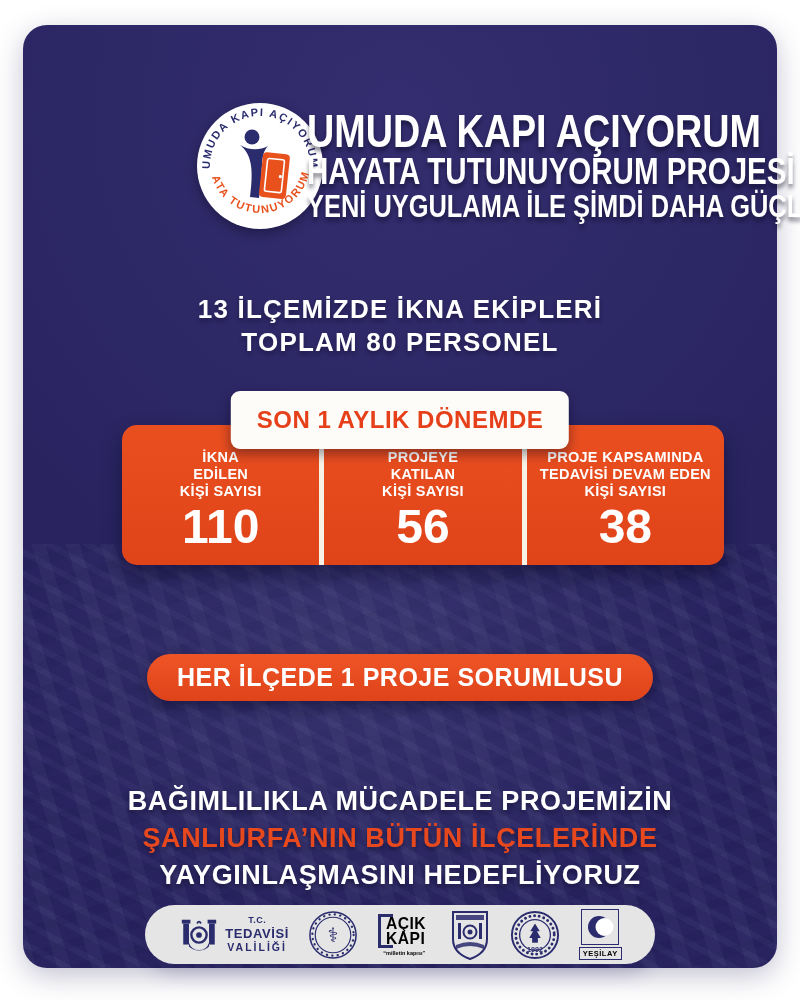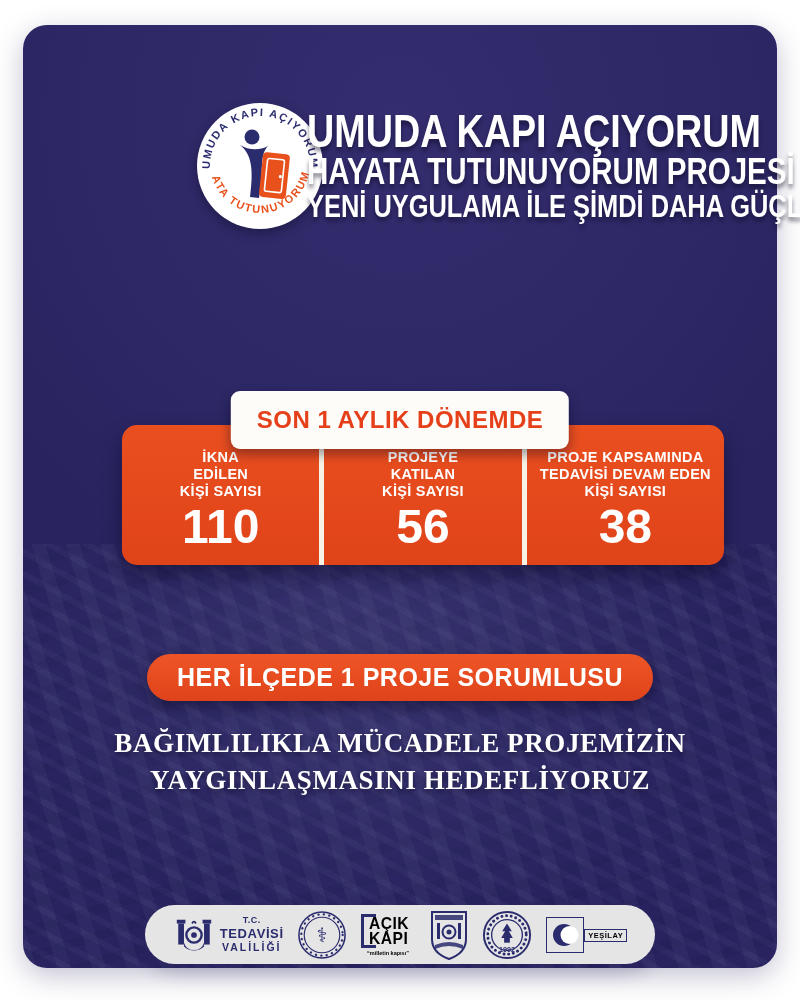--- a/index.html
+++ b/index.html
@@ -60,23 +60,23 @@
   .stat-divider{width:5px;background:#f6f2e6;margin:0;}
   
   .resp-badge{
     position:absolute;left:50%;top:629px;transform:translateX(-50%);
     background:linear-gradient(180deg,#ee5526,#df431a);
     color:#fff;font-weight:700;font-size:25px;letter-spacing:.5px;white-space:nowrap;
     padding:9px 30px;border-radius:26px;
     box-shadow:0 6px 14px rgba(5,5,30,.45);
   }
   
-  .goal{position:absolute;left:0;width:100%;top:700px;text-align:center;
+  .goal{position:absolute;left:0;width:100%;top:758px;text-align:center;
     font-weight:700;font-size:27px;line-height:37px;letter-spacing:.6px;
-    text-shadow:0 3px 4px rgba(10,8,30,.45);font-family:Liberation Serif, serif;}
+    text-shadow:0 3px 4px rgba(10,8,30,.45);}
   .goal .white{color:#ffffff;}
   .goal .orange{color:#e8481d;}
   
   .footer-pill{
     position:absolute;left:145px;top:905px;width:510px;height:59px;border-radius:37px;
     background:#e5e5e5;box-shadow:0 8px 18px rgba(41,36,92,.25);
     display:flex;align-items:center;justify-content:space-evenly;padding:0 14px;box-sizing:border-box;
     z-index:5;
   }
   .flogo{display:flex;align-items:center;gap:5px;color:#2b2c6e;}
@@ -84,21 +84,21 @@
   .valilik-tc{font-size:9px;font-weight:700;letter-spacing:.5px;}
   .valilik-main{font-size:13px;font-weight:700;letter-spacing:.6px;margin-top:2px;}
   .valilik-sub{font-size:10.5px;font-weight:700;letter-spacing:2px;margin-top:2px;}
   .acikkapi{display:flex;flex-direction:column;align-items:center;}
   .acikkapi-frame{border-left:3px solid #2b2c6e;position:relative;padding:2px 2px 2px 5px;}
   .acikkapi-frame::before,.acikkapi-frame::after{content:"";position:absolute;left:0;width:12px;height:3px;background:#2b2c6e;}
   .acikkapi-frame::before{top:0;} .acikkapi-frame::after{bottom:0;}
   .acikkapi-line{font-size:17px;font-weight:700;line-height:15px;letter-spacing:.5px;
     transform:scaleX(.92);transform-origin:left;}
   .acikkapi-tag{font-size:5.5px;font-weight:700;margin-top:2px;align-self:center;}
-  .yesilay{display:flex;flex-direction:row;align-items:center;}
+  .yesilay{display:flex;flex-direction:column;align-items:center;}
   .yesilay-box{width:36px;height:34px;border:1.5px solid #2b2c6e;display:flex;align-items:center;justify-content:center;}
   .yesilay-label{border:1px solid #2b2c6e;font-size:7.5px;font-weight:700;letter-spacing:.5px;
     padding:1px 3px;margin-top:2px;}
 </style>
 </head>
 <body>
 
 <div class="card">
   <div class="card-glow"></div>
   <div class="city-texture"></div>
@@ -126,20 +126,22 @@
     </g>
   </svg>
 
   <div class="title-block">
     <span class="title-line t1">UMUDA KAPI AÇIYORUM</span>
     <span class="title-line t2">HAYATA TUTUNUYORUM PROJESİ</span>
     <span class="title-line t3">YENİ UYGULAMA İLE ŞİMDİ DAHA GÜÇLÜ</span>
   </div>
 
   <div class="intro">
+    <div>13 İLÇEMİZDE İKNA EKİPLERİ</div>
+    <div>TOPLAM 80 PERSONEL</div>
   </div>
 
   <div class="period-badge">SON 1 AYLIK DÖNEMDE</div>
 
   <div class="stats-box">
     <div class="stat-col">
       <div class="stat-label">
         <div>İKNA</div>
         <div>EDİLEN</div>
         <div>KİŞİ SAYISI</div>
@@ -163,20 +165,21 @@
         <div>KİŞİ SAYISI</div>
       </div>
       <div class="stat-value">38</div>
     </div>
   </div>
 
   <div class="resp-badge">HER İLÇEDE 1 PROJE SORUMLUSU</div>
 
   <div class="goal">
     <div class="white">BAĞIMLILIKLA MÜCADELE PROJEMİZİN</div>
+    <div class="orange">ŞANLIURFA’NIN BÜTÜN İLÇELERİNDE</div>
     <div class="white">YAYGINLAŞMASINI HEDEFLİYORUZ</div>
   </div>
 </div>
 
 <div class="footer-pill">
 
   <div class="flogo">
     <svg width="42" height="42" viewBox="0 0 44 44">
       <rect x="4" y="6" width="9" height="4" fill="#2b2c6e"></rect>
       <rect x="31" y="6" width="9" height="4" fill="#2b2c6e"></rect>

